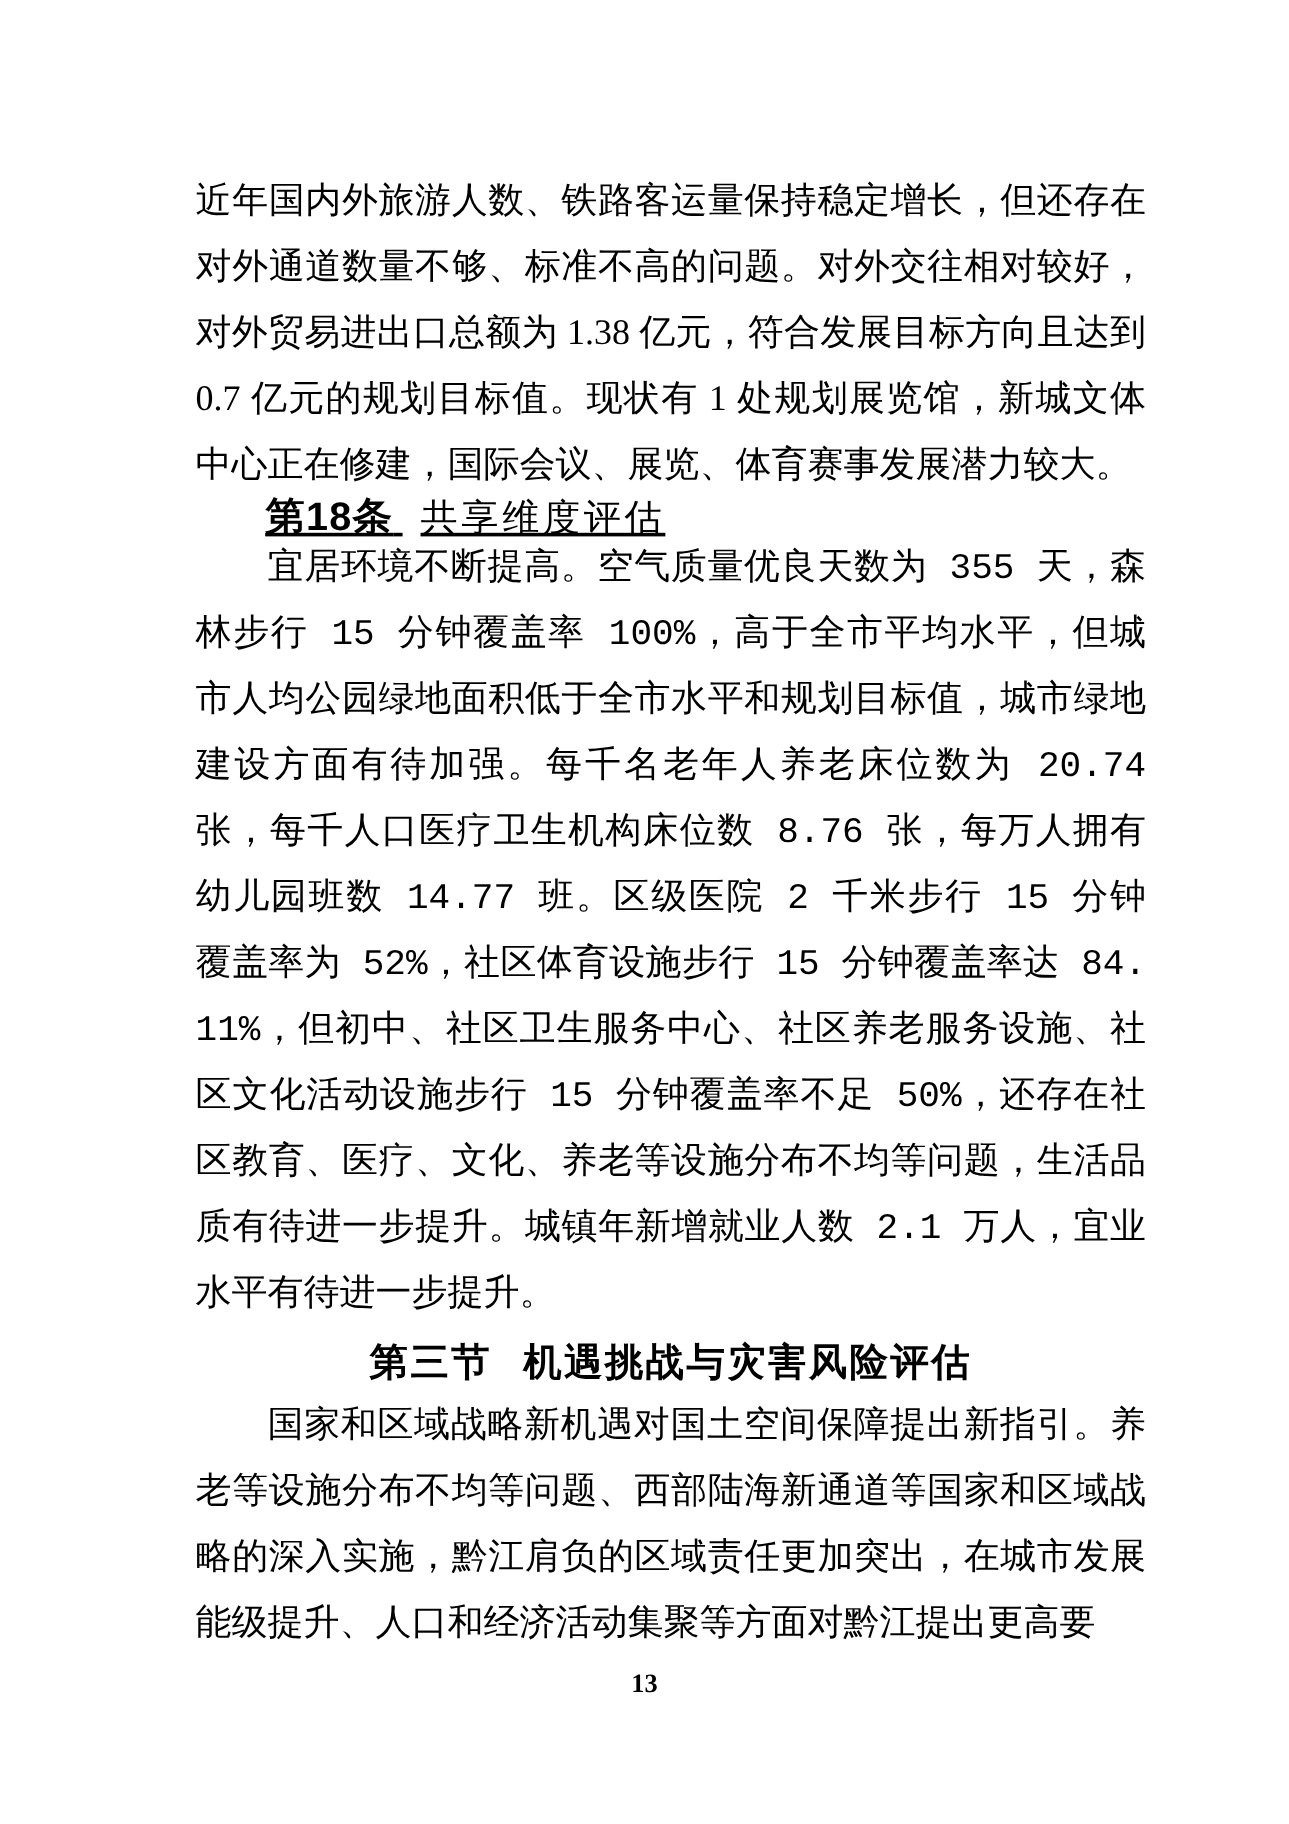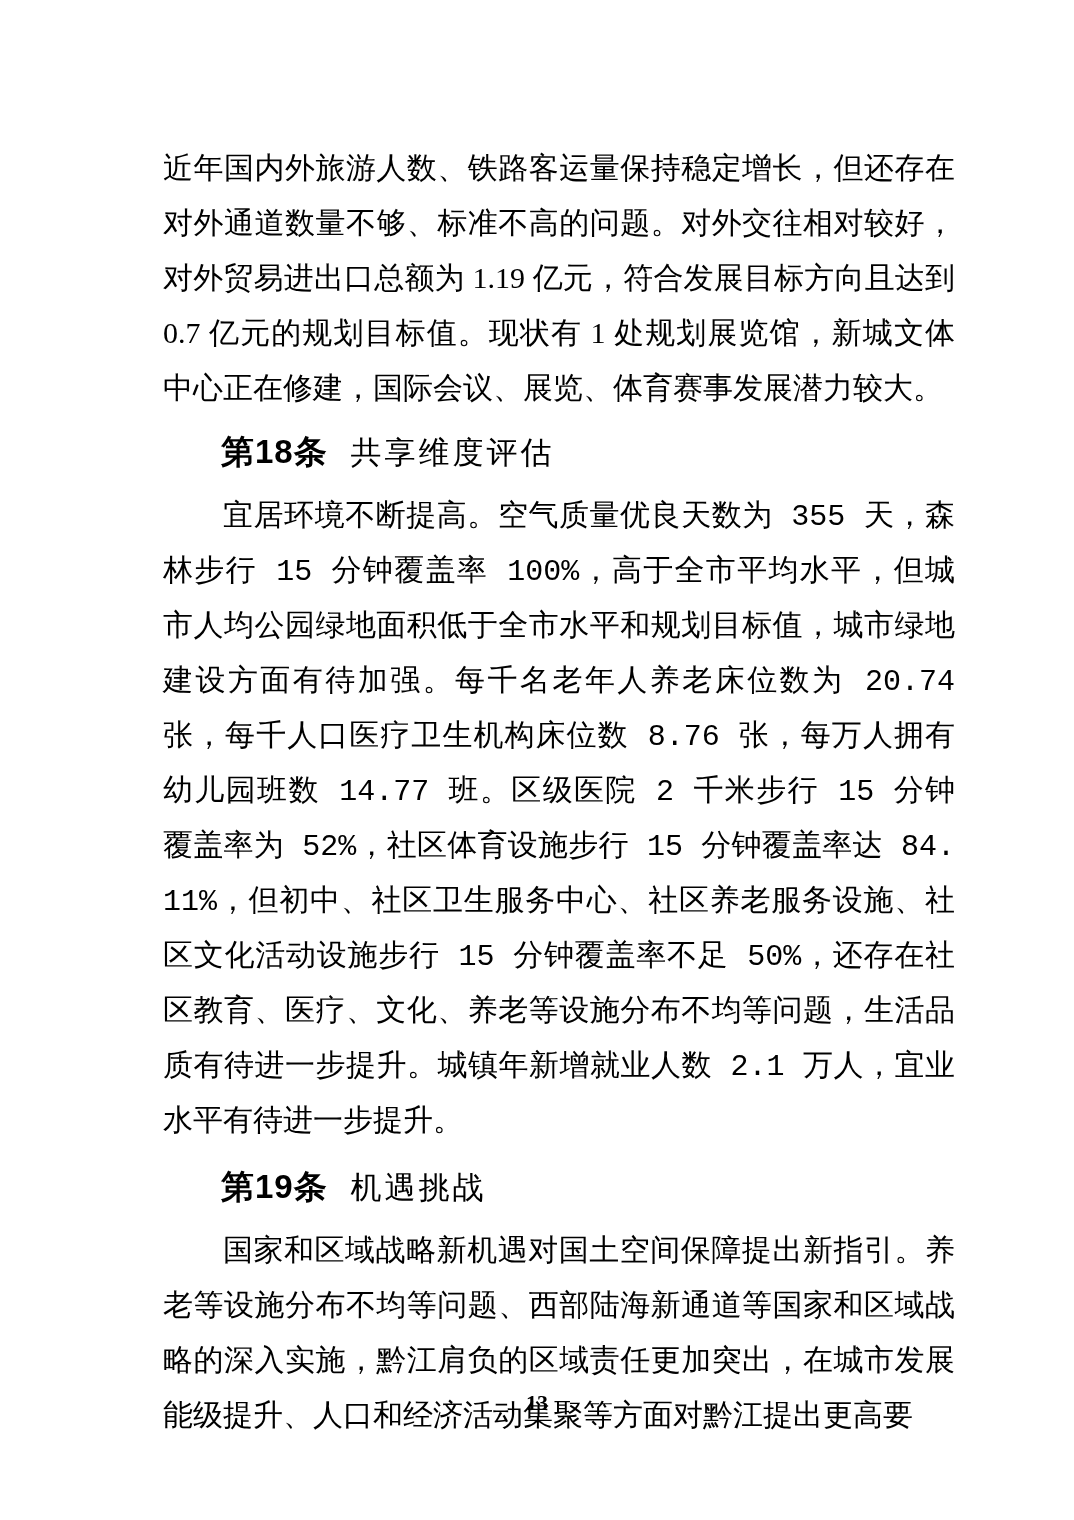--- a/index.html
+++ b/index.html
@@ -32,23 +32,24 @@
     word-break: break-all;
   }
   .body-text.indent {
     text-indent: 2em;
     font-family: Liberation Mono, monospace;
   }
   .article-heading {
     margin: 0;
     padding-left: 58px;
     font-size: 31px;
-    line-height: 74px;
+    line-height: 32px;
     font-weight: normal;
     white-space: nowrap;
+    text-decoration: underline;
   }
   .article-label {
     font-family: "Liberation Sans", "DejaVu Sans", sans-serif;
     font-weight: bold;
     font-size: 33px;
     letter-spacing: 1px;
   }
   .article-title {
     margin-left: 15px;
     font-size: 31px;
@@ -77,33 +78,32 @@
     color: #000000;
     font-weight: bold;
   }
 </style>
 </head>
 <body>
 
 <div class="page">
   <div class="content">
 
-    <p class="body-text">近年国内外旅游人数、铁路客运量保持稳定增长，但还存在对外通道数量不够、标准不高的问题。对外交往相对较好，对外贸易进出口总额为 1.19 亿元，符合发展目标方向且达到 0.7 亿元的规划目标值。现状有 1 处规划展览馆，新城文体中心正在修建，国际会议、展览、体育赛事发展潜力较大。</p>
+    <p class="body-text">近年国内外旅游人数、铁路客运量保持稳定增长，但还存在对外通道数量不够、标准不高的问题。对外交往相对较好，对外贸易进出口总额为 1.38 亿元，符合发展目标方向且达到 0.7 亿元的规划目标值。现状有 1 处规划展览馆，新城文体中心正在修建，国际会议、展览、体育赛事发展潜力较大。</p>
 
     <h3 class="article-heading">
       <span class="article-label">第18条</span>
       <span class="article-title">共享维度评估</span>
     </h3>
 
     <p class="body-text indent">宜居环境不断提高。空气质量优良天数为 355 天，森林步行 15 分钟覆盖率 100%，高于全市平均水平，但城市人均公园绿地面积低于全市水平和规划目标值，城市绿地建设方面有待加强。每千名老年人养老床位数为 20.74 张，每千人口医疗卫生机构床位数 8.76 张，每万人拥有幼儿园班数 14.77 班。区级医院 2 千米步行 15 分钟覆盖率为 52%，社区体育设施步行 15 分钟覆盖率达 84.11%，但初中、社区卫生服务中心、社区养老服务设施、社区文化活动设施步行 15 分钟覆盖率不足 50%，还存在社区教育、医疗、文化、养老等设施分布不均等问题，生活品质有待进一步提升。城镇年新增就业人数 2.1 万人，宜业水平有待进一步提升。</p>
 
+    <h2 class="section-heading">
+      <span class="section-label">第三节</span><span>机遇挑战与灾害风险评估</span>
+    </h2>
 
-    <h3 class="article-heading">
-      <span class="article-label">第19条</span>
-      <span class="article-title">机遇挑战</span>
-    </h3>
 
     <p class="body-text indent">国家和区域战略新机遇对国土空间保障提出新指引。养老等设施分布不均等问题、西部陆海新通道等国家和区域战略的深入实施，黔江肩负的区域责任更加突出，在城市发展能级提升、人口和经济活动集聚等方面对黔江提出更高要</p>
 
   </div>
 
   <div class="page-number">13</div>
 </div>
 
 </body></html>

